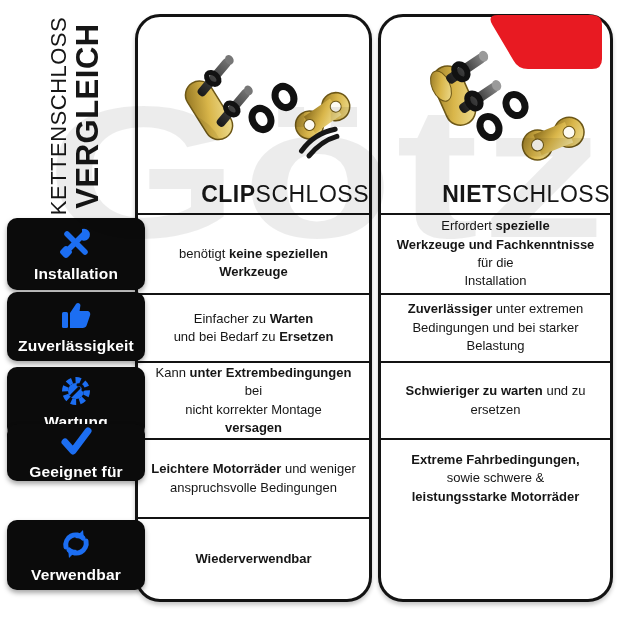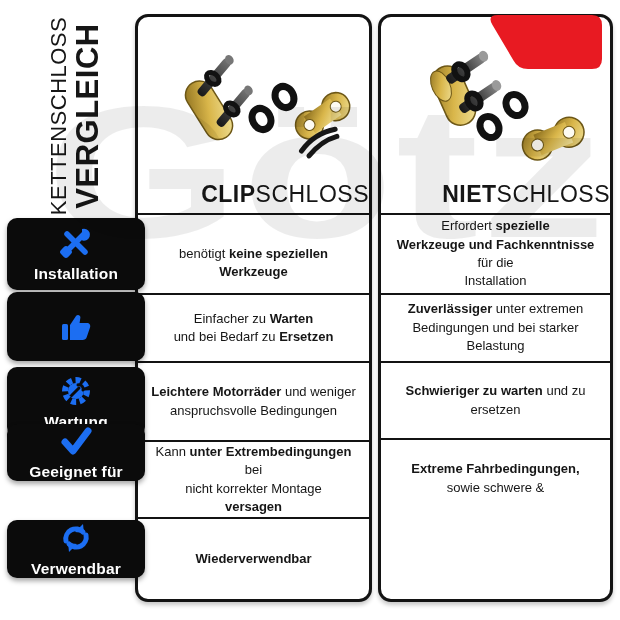--- a/index.html
+++ b/index.html
@@ -21,21 +21,21 @@
   .side-title{
     position:absolute;left:76px;top:116px;z-index:3;
     transform:translate(-50%,-50%) rotate(-90deg);
     text-align:center;white-space:nowrap;line-height:1.08;
   }
   .side-title .l1{font-size:22px;font-weight:500;letter-spacing:.5px;}
   .side-title .l2{font-size:31px;font-weight:800;letter-spacing:.5px;}
   
   .card{
     position:absolute;top:14px;height:582px;background:#fff;
-    border:3px solid #131313;border-radius:13px;z-index:2;
+    border:3px solid #131313;border-radius:25px;z-index:2;
     display:flex;flex-direction:column;
     box-shadow:0 3px 4px rgba(0,0,0,0.22);
   }
   .card.left{left:135px;width:231px;}
   .card.right{left:378px;width:229px;}
   .card-header{position:relative;height:196px;flex:none;}
   .product-art{position:absolute;left:0;top:6px;width:100%;height:160px;}
   .card-title{
     position:absolute;bottom:5px;left:0;width:100%;text-align:right;
     font-size:23px;letter-spacing:.5px;
@@ -61,21 +61,21 @@
   }
   
   .feature{
     position:absolute;left:7px;width:138px;z-index:5;
     background:#0b0b0b;border-radius:10px;
     display:flex;flex-direction:column;align-items:center;justify-content:center;
     gap:5px;box-shadow:0 3px 5px rgba(0,0,0,0.35);
   }
   .feature .flabel{color:#fff;font-weight:700;font-size:15.5px;letter-spacing:.2px;}
   .f1{top:218px;height:72px;} .f2{top:292px;height:69px;} .f3{top:367px;height:70px;}
-  .f4{top:424px;height:57px;} .f5{top:520px;height:58px;}
+  .f4{top:424px;height:57px;} .f5{top:520px;height:70px;}
   .ficon{width:36px;height:34px;display:block;}
 </style>
 </head>
 <body>
 
 <div class="side-title">
   <div class="l1">KETTENSCHLOSS</div>
   <div class="l2">VERGLEICH</div>
 </div>
 
@@ -128,25 +128,25 @@
     <div class="card-title">
         <div><b>CLIP</b><span>SCHLOSS</span></div>
       </div>
   </div>
   <div class="cell r1">
       <div><br><span>benötigt </span><b>keine speziellen</b><br><b>Werkzeuge</b></div>
     </div>
   <div class="cell r2">
       <div><span>Einfacher zu </span><b>Warten</b><br><span>und bei Bedarf zu </span><b>Ersetzen</b></div>
     </div>
+  <div class="cell r3">
+      <div><span>Kann </span><b>unter Extrembedingungen</b><span> bei</span><br><span>nicht korrekter Montage</span><br><b>versagen</b></div>
+    </div>
   <div class="cell r4">
       <div><b>Leichtere Motorräder</b><span> und weniger</span><br><span>anspruchsvolle Bedingungen</span></div>
-    </div>
-  <div class="cell r3">
-      <div><span>Kann </span><b>unter Extrembedingungen</b><span> bei</span><br><span>nicht korrekter Montage</span><br><b>versagen</b></div>
     </div>
   <div class="cell r5">
       <div><b>Wiederverwendbar</b></div>
     </div>
 </div>
 
 <div class="card right">
   <div class="card-header">
     <svg class="badge" viewBox="0 0 118 58">
       <path d="M10,1 H104 Q114,1 114,11 V45 Q114,55 104,55 H40 Q30,55 25.5,46.5 L4.5,11 Q-1.5,1 10,1 Z" fill="#e81a22"></path>
@@ -199,41 +199,42 @@
   <div class="cell r1">
       <div><span>Erfordert </span><b>spezielle</b><br><b>Werkzeuge und Fachkenntnisse</b><span> für die</span><br><span>Installation</span></div>
     </div>
   <div class="cell r2">
       <div><b>Zuverlässiger</b><span> unter extremen</span><br><span>Bedingungen und bei starker</span><br><span>Belastung</span></div>
     </div>
   <div class="cell r3">
       <div><b>Schwieriger zu warten</b><span> und zu</span><br><span>ersetzen</span></div>
     </div>
   <div class="cell r4">
-      <div><b>Extreme Fahrbedingungen,</b><br><span>sowie schwere &amp;</span><br></div>
+      <div><b>Extreme Fahrbedingungen,</b><br><span>sowie schwere &amp;</span><br><b>leistungsstarke Motorräder</b></div>
     </div>
 </div>
 
 <div class="feature f1">
   <svg class="ficon" viewBox="0 0 36 34">
     <g stroke="#1c6ef2" stroke-width="5.5" stroke-linecap="round" fill="none">
       <line x1="8" y1="26" x2="26" y2="8"></line>
       <line x1="9" y1="8" x2="27" y2="26"></line>
     </g>
     <path d="M24,3 a6,6 0 1 1 -3,9 l3,-3 z" fill="#1c6ef2"></path>
     <rect x="3" y="21" width="10" height="10" rx="3" transform="rotate(45 8 26)" fill="#1c6ef2"></rect>
   </svg>
   <div class="flabel">Installation</div>
 </div>
 
 <div class="feature f2">
   <svg class="ficon" viewBox="0 0 36 34">
     <rect x="4" y="14" width="6" height="16" rx="1.5" fill="#1c6ef2"></rect>
     <path d="M12,30 V15 l6-9 c1.2-2 4.6-1.2 4.4,1.4 L21.6,13 h7.4 c2.4,0 3.8,2.2 3.1,4.2 l-3.4,10 c-.6,1.7-2.2,2.8-4,2.8 Z" fill="#1c6ef2"></path>
   </svg>
+  <div class="flabel">Zuverlässigkeit</div>
 </div>
 
 <div class="feature f3">
   <svg class="ficon" viewBox="0 0 36 34">
     <circle cx="18" cy="17" r="11" fill="none" stroke="#1c6ef2" stroke-width="6" stroke-dasharray="5 3.5"></circle>
     <circle cx="18" cy="17" r="8" fill="#1c6ef2"></circle>
     <g stroke="#0b0b0b" stroke-width="3" stroke-linecap="round">
       <line x1="13.5" y1="21.5" x2="21" y2="14"></line>
       <path d="M20,11 a4,4 0 0 1 5,5" fill="none"></path>
     </g>

